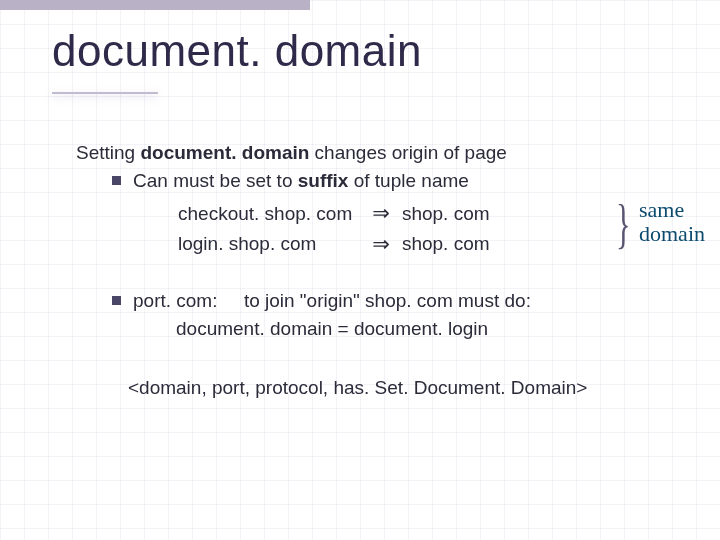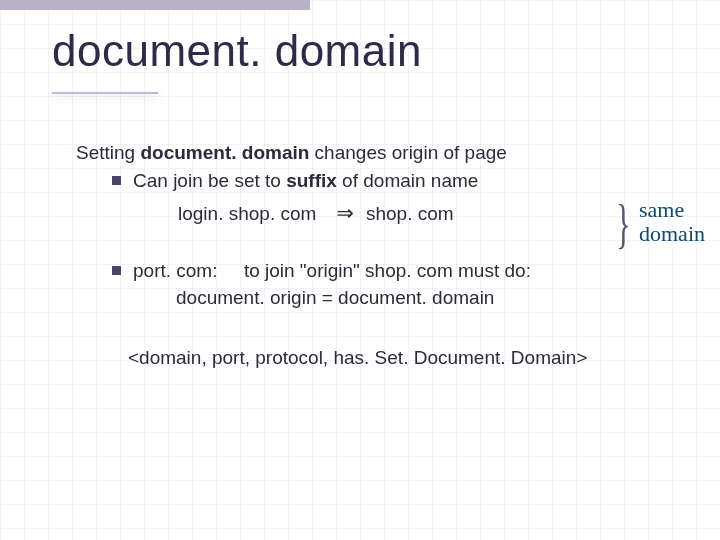--- a/index.html
+++ b/index.html
@@ -116,45 +116,50 @@
   <div class="shadow"></div>
 </div>
 
 <div class="body">
 
   <div class="row">
     <span>Setting  </span><b>document. domain</b><span>  changes origin of page</span>
   </div>
 
   <div class="row" style="margin-left:36px; margin-top:2px;">
-    <span class="bullet"></span><span>Can join be set to </span><b>suffix</b><span> of domain name</span>
+    <span class="bullet"></span><span>Can must be set to </span><b>suffix</b><span> of tuple name</span>
   </div>
 
   <table class="examples">
     <tbody>
+        <tr>
+      <td>checkout. shop. com</td>
+      <td class="arrow">⇒</td>
+      <td>shop. com</td>
+    </tr>
     <tr>
       <td>login. shop. com</td>
       <td class="arrow">⇒</td>
       <td>shop. com</td>
     </tr>
   </tbody>
     </table>
 
   <div class="brace">}</div>
   <div class="annot">
     <span>same</span><br>
     <span>domain</span>
   </div>
 
   <div class="sec2">
     <div class="row line1">
       <span class="bullet"></span><span>port. com:</span>&nbsp;&nbsp;&nbsp;&nbsp;&nbsp;<span>to join "origin" shop. com must do:</span>
     </div>
     <div class="row line2">
-      <span>document. origin = document. domain</span>
+      <span>document. domain = document. login</span>
     </div>
   </div>
 
   <div class="sec3">
     <div class="row line2">
       <span>&lt;domain, port, protocol, has. Set. Document. Domain&gt;</span>
     </div>
   </div>
 
 </div>

